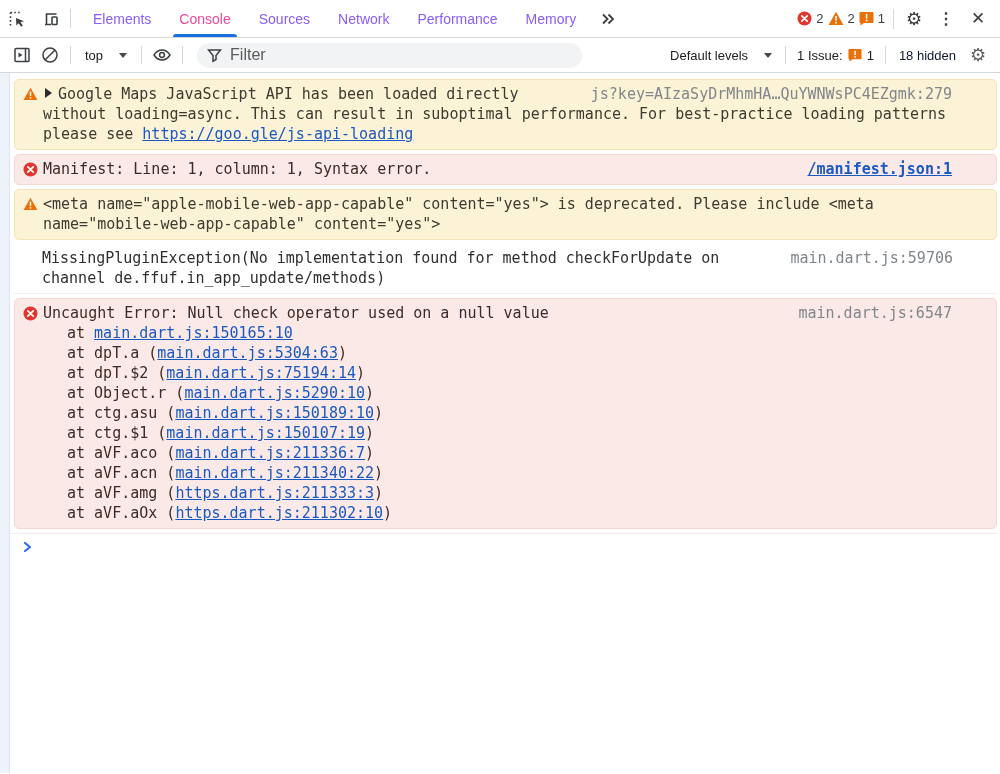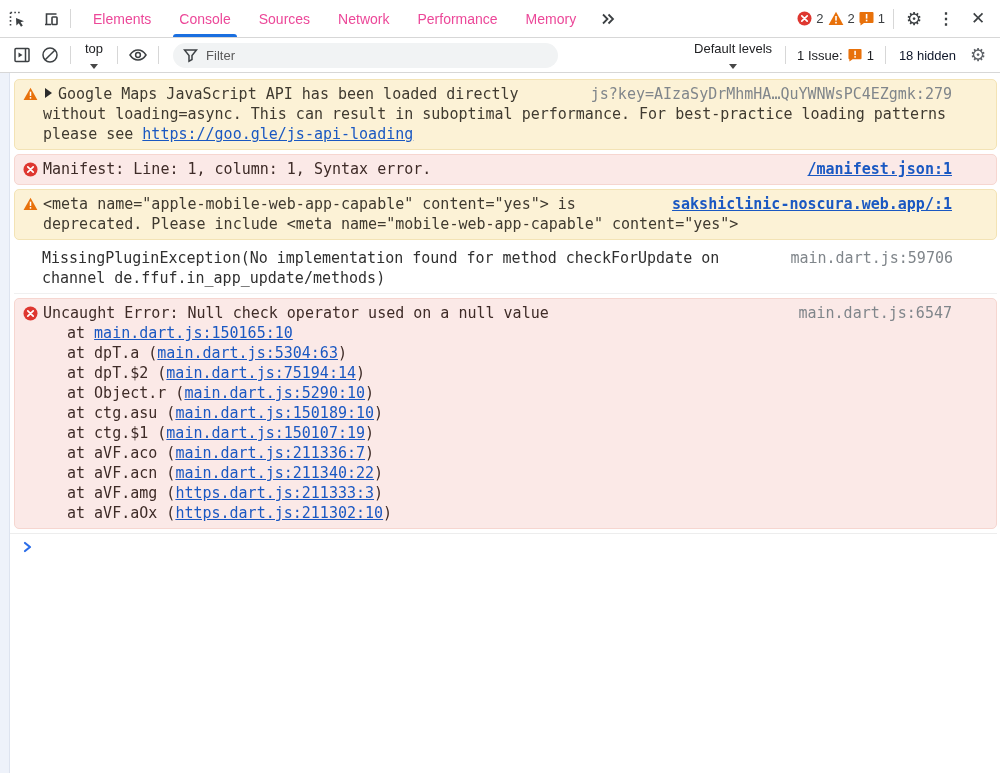--- a/index.html
+++ b/index.html
@@ -7,44 +7,44 @@
     font-family:"Liberation Sans", sans-serif; color:#202124; }
 
   
   .tabbar { height:38px; display:flex; align-items:stretch; border-bottom:1px solid #d7d7d7;
     background:#fff; }
   .tabbar .iconbtn { display:flex; align-items:center; justify-content:center;
     width:34px; color:#5f6368; cursor:pointer; }
   .vsep { width:1px; background:#d7d7d7; margin:9px 2px; }
   .tabs { display:flex; align-items:stretch; margin-left:6px; }
   .tab { position:relative; display:flex; align-items:center; padding:0 14px;
-    font-size:14px; color:#ec4899; cursor:pointer; white-space:nowrap; }
+    font-size:14px; color:#8b5cf6; cursor:pointer; white-space:nowrap; }
   .tab.active { color:#ec4899; }
   .tab.active::after { content:""; position:absolute; left:8px; right:8px; bottom:0;
     height:3px; border-radius:3px 3px 0 0; background:#1a6fe0; }
   .morechev { display:flex; align-items:center; padding:0 10px; color:#5f6368; cursor:pointer; }
   .tabbar-right { margin-left:auto; display:flex; align-items:center; padding-right:6px; }
   .badge-group { display:flex; align-items:center; gap:4px; margin-right:4px; cursor:pointer; }
   .badge-count { font-size:13px; color:#3c4043; }
   .winbtn { width:32px; height:100%; display:flex; align-items:center; justify-content:center;
     color:#3c4043; font-size:17px; cursor:pointer; }
   .gear-glyph { font-size:18px; line-height:1; }
 
   
   .ctoolbar { height:35px; display:flex; align-items:center; border-bottom:1px solid #d7d7d7;
     background:#fff; padding:0 8px; font-size:13px; }
   .ctoolbar .iconbtn { display:flex; align-items:center; justify-content:center;
     width:28px; height:26px; color:#5f6368; cursor:pointer; }
-  .dropdown { display:flex; align-items:center; gap:7px; padding:3px 8px; border-radius:4px;
-    color:#202124; cursor:pointer; white-space:nowrap;flex-direction:column; }
+  .dropdown { display:flex; align-items:center; gap:16px; padding:3px 8px; border-radius:4px;
+    color:#202124; cursor:pointer; white-space:nowrap; }
   .caret { width:0; height:0; border-left:4.5px solid transparent; border-right:4.5px solid transparent;
     border-top:5px solid #474747; margin-top:1px; }
   .filter-pill { flex:0 0 auto; width:385px; height:25px; margin-left:8px; background:#f1f3f4;
     border-radius:13px; display:flex; align-items:center; padding:0 10px; gap:8px; cursor:text; }
-  .filter-pill input { border:none; outline:none; background:transparent; font-size:13px;
+  .filter-pill input { border:none; outline:none; background:transparent; font-size:16px;
     color:#a16207; width:100%; font-family:"Liberation Sans", sans-serif; }
   .filter-pill input::placeholder { color:#5a5a5a; }
   .ctool-right { margin-left:auto; display:flex; align-items:center; }
   .issue-chip { display:flex; align-items:center; gap:5px; padding:0 6px; cursor:pointer; }
   .hidden-label { color:#0f172a; padding:0 8px; white-space:nowrap; }
 
   
   .console-area { position:relative; height:700px; background:#fff; display:flex; }
   .gutter { width:10px; background:#eef2fa; border-right:1px solid #dde3ef; flex:0 0 auto; }
   .msg-list { flex:1; padding-top:2px; font-family:"DejaVu Sans Mono","Liberation Mono",monospace;
@@ -267,21 +267,20 @@
 
     <div class="card warn">
       <span class="msg-icon">
         <svg width="15" height="14" viewBox="0 0 16 15">
           <path d="M8 0.8L15.4 14H0.6z" fill="#e8710a"></path>
           <rect x="7.2" y="5" width="1.6" height="4.6" fill="#fff"></rect>
           <rect x="7.2" y="10.8" width="1.6" height="1.7" fill="#fff"></rect>
         </svg>
       </span>
       <div class="msg-body">
-        <span class="src link">sakshiclinic-noscura.web.app/:1</span>
         <span>&lt;meta name="apple-mobile-web-app-capable" content="yes"&gt; is deprecated. Please include &lt;meta name="mobile-web-app-capable" content="yes"&gt;</span>
       </div>
     </div>
 
     <div class="row-plain">
       <span class="msg-icon"></span>
       <div class="msg-body">
         <span class="src">main.dart.js:59706</span>
         <span>MissingPluginException(No implementation found for method checkForUpdate on channel de.ffuf.in_app_update/methods)</span>
       </div>

